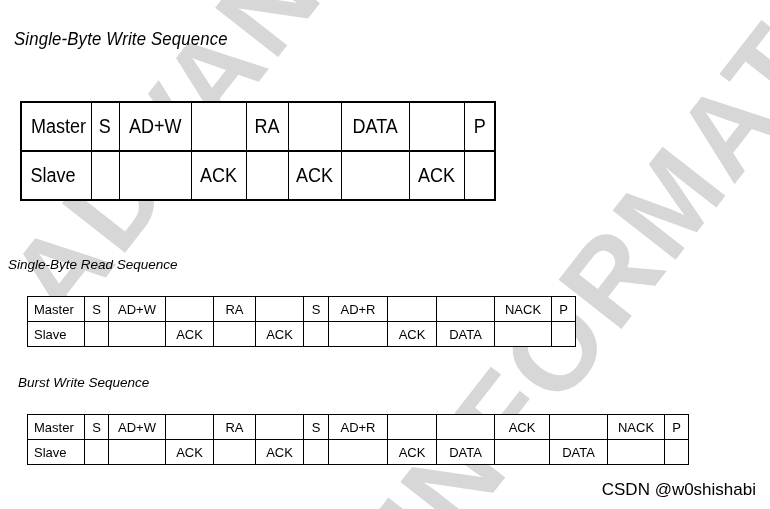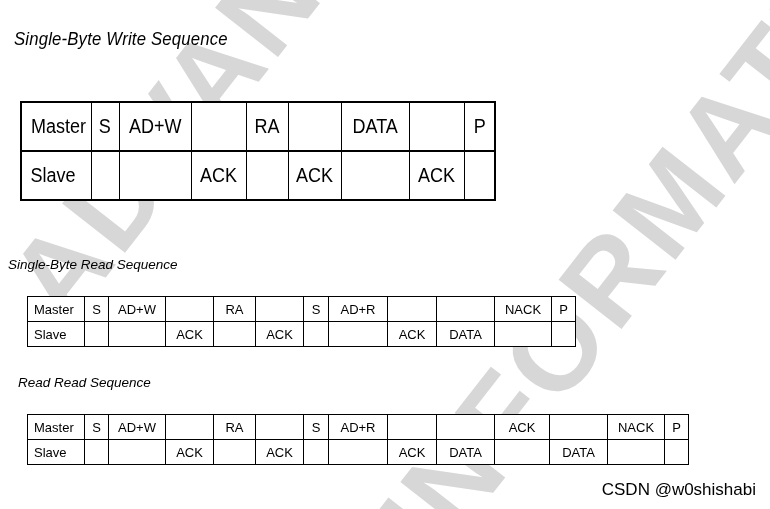--- a/index.html
+++ b/index.html
@@ -232,21 +232,21 @@
           <td></td>
           <td></td>
           <td>ACK</td>
           <td>DATA</td>
           <td></td>
           <td></td>
         </tr>
     </tbody>
   </table>
 
-  <div class="section-title normal" style="left:18px; top:375px;">Read Read Sequence</div>
+  <div class="section-title normal" style="left:18px; top:375px;">Burst Write Sequence</div>
 
   <table class="seq small" id="table-burst">
     <colgroup id="cg-burst">
         <col style="width: 57px;">
         <col style="width: 24px;">
         <col style="width: 57px;">
         <col style="width: 48px;">
         <col style="width: 42px;">
         <col style="width: 48px;">
         <col style="width: 25px;">

